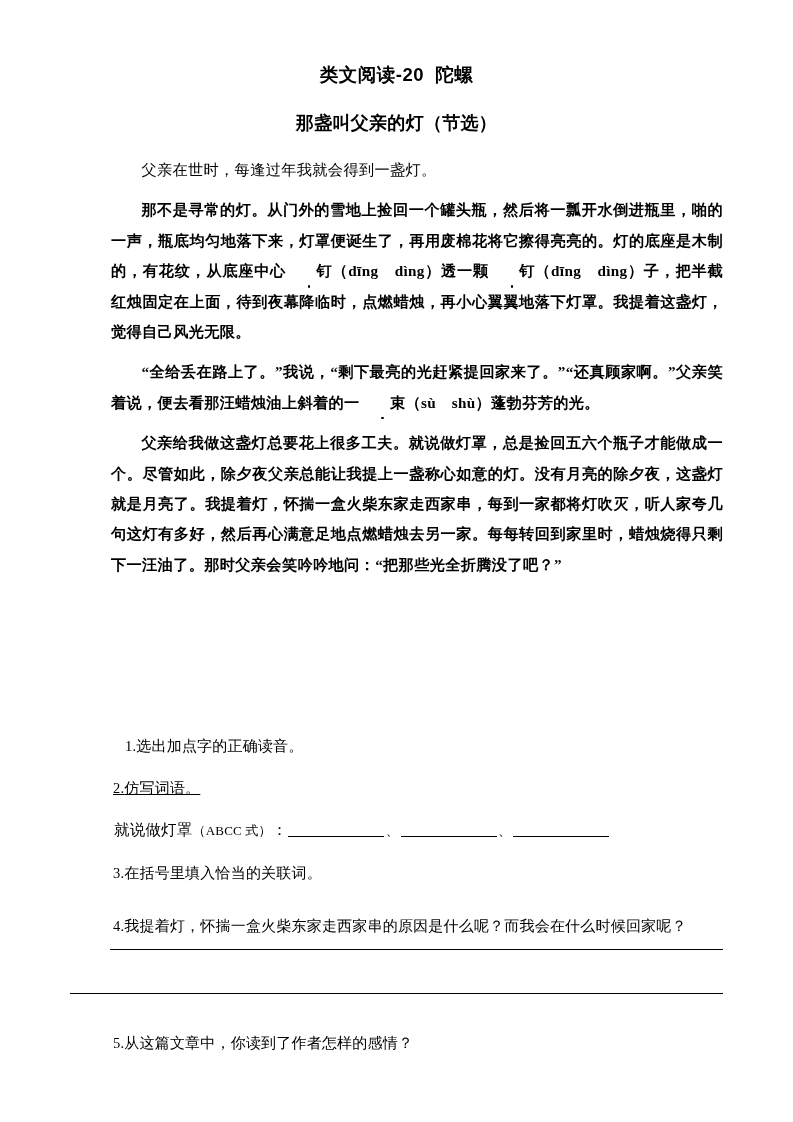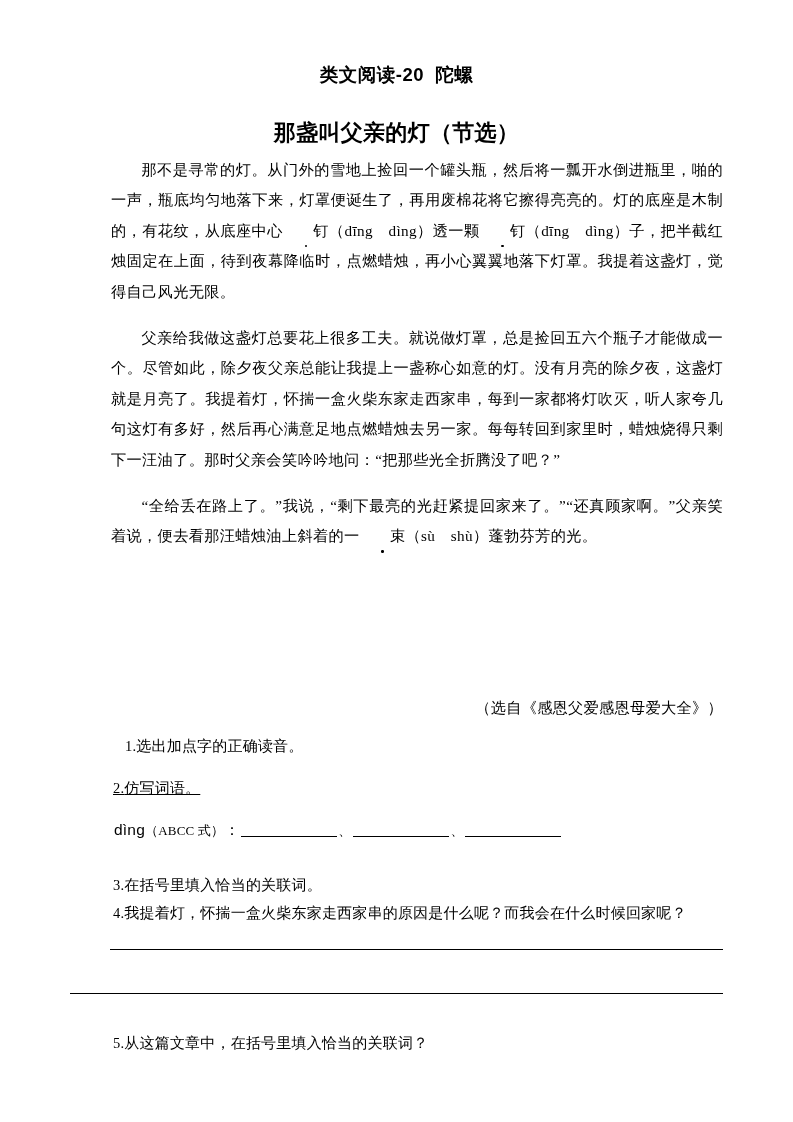--- a/index.html
+++ b/index.html
@@ -35,25 +35,25 @@
     font-family: "Liberation Sans", "DejaVu Sans", sans-serif;
     font-size: 18.5px;
     font-weight: 700;
     letter-spacing: 0.5px;
     line-height: 1.4;
     white-space: pre;
   }
   .doc-subtitle {
     position: absolute;
     left: 70px;
-    top: 118px;
+    top: 111px;
     width: 653px;
     text-align: center;
     font-family: "Liberation Sans", "DejaVu Sans", sans-serif;
-    font-size: 22px;
+    font-size: 18px;
     font-weight: 700;
     letter-spacing: 0.3px;
     line-height: 1.4;
   }
 
   
   .passage {
     position: absolute;
     left: 111px;
     top: 155px;
@@ -63,21 +63,21 @@
     font-family: "Liberation Serif", "DejaVu Serif", serif;
     font-size: 15.2px;
     line-height: 30.4px;
     text-align: justify;
     text-justify: inter-character;
     text-indent: 2em;
     margin: 0 0 0 0;
     letter-spacing: 0.35px;
     word-break: break-all;
   }
-  .para + .para { margin-top: 16px; }
+  .para + .para { margin-top: 10px; font-weight: bold; }
 
   .dotted {
     position: relative;
     display: inline-block;
   }
   .dotted::after {
     content: "";
     position: absolute;
     left: 50%;
     bottom: -1px;
@@ -116,22 +116,22 @@
   }
   .q-num {
     font-family: "Liberation Serif", "DejaVu Serif", serif;
     font-size: 14.5px;
   }
 
   
   .q1 { position: absolute; left: 12px;   top: 0;   }
   .q2 { position: absolute; left: 0;   top: 42px; text-decoration: underline;}
   .q-fill { position: absolute; left: 1px; top: 84px; }
-  .q3 { position: absolute; left: 0;   top: 127px; margin-top: 12px;}
-  .q4 { position: absolute; left: 0;   top: 167px;}
+  .q3 { position: absolute; left: 0;   top: 127px;}
+  .q4 { position: absolute; left: 0;   top: 180px;}
   .q5 { position: absolute; left: 0;   top: 297px;}
 
   .fill-label {
     font-family: "Liberation Sans", "DejaVu Sans", sans-serif;
     font-size: 15.5px;
     letter-spacing: 0.2px;
   }
   .fill-hint {
     font-family: "Liberation Serif", "DejaVu Serif", serif;
     font-size: 13px;
@@ -171,51 +171,51 @@
 </style>
 </head>
 <body>
 
 <div class="page">
 
   <div class="doc-title">类文阅读-20  陀螺</div>
   <div class="doc-subtitle">那盏叫父亲的灯（节选）</div>
 
   <div class="passage">
+    <p class="para">父亲在世时，每逢过年我就会得到一盏灯。</p>
     <p class="para">那不是寻常的灯。从门外的雪地上捡回一个罐头瓶，然后将一瓢开水倒进瓶里，啪的一声，瓶底均匀地落下来，灯罩便诞生了，再用废棉花将它擦得亮亮的。灯的底座是木制的，有花纹，从底座中心<span class="dotted">钉</span>（dīng　dìng）透一颗<span class="dotted">钉</span>（dīng　dìng）子，把半截红烛固定在上面，待到夜幕降临时，点燃蜡烛，再小心翼翼地落下灯罩。我提着这盏灯，觉得自己风光无限。</p>
+    <p class="para">“全给丢在路上了。”我说，“剩下最亮的光赶紧提回家来了。”“还真顾家啊。”父亲笑着说，便去看那汪蜡烛油上斜着的一<span class="dotted">束</span>（sù　shù）蓬勃芬芳的光。</p>
     <p class="para">父亲给我做这盏灯总要花上很多工夫。就说做灯罩，总是捡回五六个瓶子才能做成一个。尽管如此，除夕夜父亲总能让我提上一盏称心如意的灯。没有月亮的除夕夜，这盏灯就是月亮了。我提着灯，怀揣一盒火柴东家走西家串，每到一家都将灯吹灭，听人家夸几句这灯有多好，然后再心满意足地点燃蜡烛去另一家。每每转回到家里时，蜡烛烧得只剩下一汪油了。那时父亲会笑吟吟地问：“把那些光全折腾没了吧？”</p>
-    <p class="para">“全给丢在路上了。”我说，“剩下最亮的光赶紧提回家来了。”“还真顾家啊。”父亲笑着说，便去看那汪蜡烛油上斜着的一<span class="dotted">束</span>（sù　shù）蓬勃芬芳的光。</p>
   </div>
 
-  <div class="attribution">（选自《感恩父爱感恩母爱大全》）</div>
 
   <div class="questions">
 
     <div class="q q1">
       <span class="q-num">1.</span><span>选出加点字的正确读音。</span>
     </div>
 
     <div class="q q2">
       <span class="q-num">2.</span><span>仿写词语。</span>
     </div>
 
     <div class="q q-fill">
-      <span class="fill-label">dìng</span><span class="fill-hint">（ABCC 式）</span><span class="fill-label">：</span><span class="blank-line"></span><span class="sep">、</span><span class="blank-line"></span><span class="sep">、</span><span class="blank-line"></span>
+      <span class="fill-label">就说做灯罩</span><span class="fill-hint">（ABCC 式）</span><span class="fill-label">：</span><span class="blank-line"></span><span class="sep">、</span><span class="blank-line"></span><span class="sep">、</span><span class="blank-line"></span>
     </div>
 
     <div class="q q3">
       <span class="q-num">3.</span><span>在括号里填入恰当的关联词。</span>
     </div>
 
     <div class="q q4">
       <span class="q-num">4.</span><span>我提着灯，怀揣一盒火柴东家走西家串的原因是什么呢？而我会在什么时候回家呢？</span>
     </div>
 
     <div class="q q5">
-      <span class="q-num">5.</span><span>从这篇文章中，在括号里填入恰当的关联词？</span>
+      <span class="q-num">5.</span><span>从这篇文章中，你读到了作者怎样的感情？</span>
     </div>
 
   </div>
 
   <div class="rule-a"></div>
   <div class="rule-b"></div>
 
 </div>
 
 </body></html>

